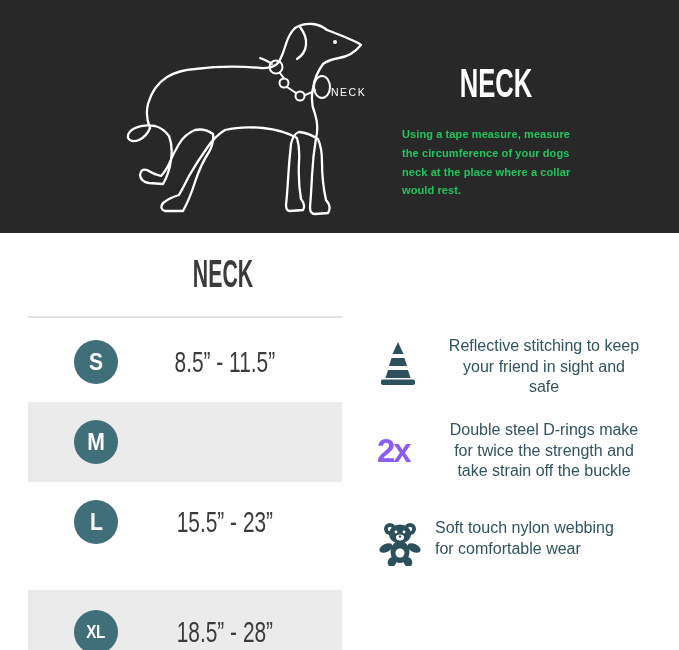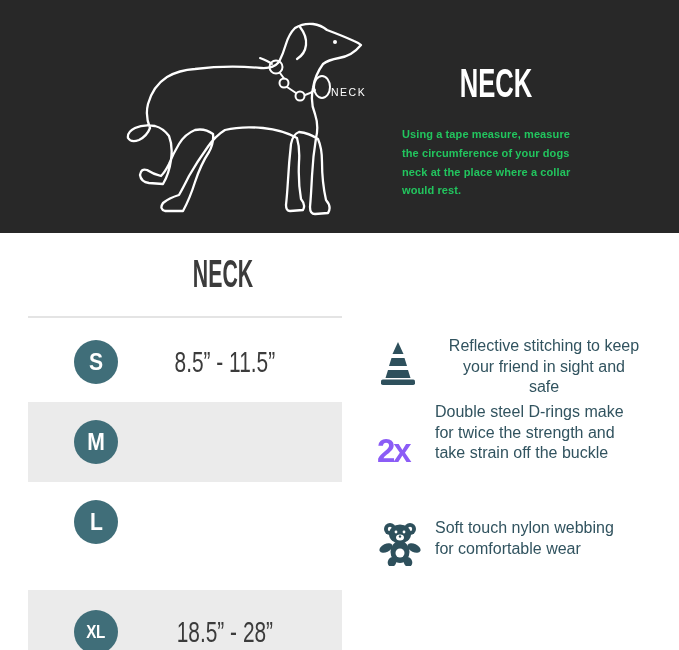--- a/index.html
+++ b/index.html
@@ -43,21 +43,21 @@
     position:absolute;left:92px;top:0;width:210px;height:100%;
     display:flex;align-items:center;justify-content:center;
     color:#3b3b3b;font-weight:normal;font-size:29px;
   }
   .range span{display:inline-block;transform:scaleX(0.72);white-space:nowrap;}
   
   .feature-text{
     position:absolute;left:435px;width:218px;margin:0;
     color:#31535f;font-size:16px;line-height:20.5px;white-space:pre-line;
   }
-  .f1-text{top:336px;text-align:center;} .f2-text{top:402px;} .f3-text{top:518px;}
+  .f1-text{top:336px;text-align:center;} .f2-text{top:420px;text-align:center;} .f3-text{top:518px;}
   .cone-icon{position:absolute;left:381px;top:341px;width:34px;height:44px;}
   .x2-icon{
     position:absolute;left:377px;top:432px;width:46px;margin:0;
     color:#8b5cf6;font-size:33px;font-weight:bold;letter-spacing:-2px;
   }
   .teddy-icon{position:absolute;left:379px;top:520px;width:42px;height:46px;}
 </style>
 </head>
 <body>
 
@@ -126,20 +126,23 @@
   <div class="size-row row-m alt">
     <span class="size-badge">
       <span class="badge-text">M</span>
     </span>
   </div>
 
   <div class="size-row row-l">
     <span class="size-badge">
       <span class="badge-text">L</span>
     </span>
+    <span class="range">
+      <span>15.5” - 23”</span>
+    </span>
   </div>
 
   <div class="size-row row-xl alt">
     <span class="size-badge">
       <span class="badge-text">XL</span>
     </span>
     <span class="range">
       <span>18.5” - 28”</span>
     </span>
   </div>

